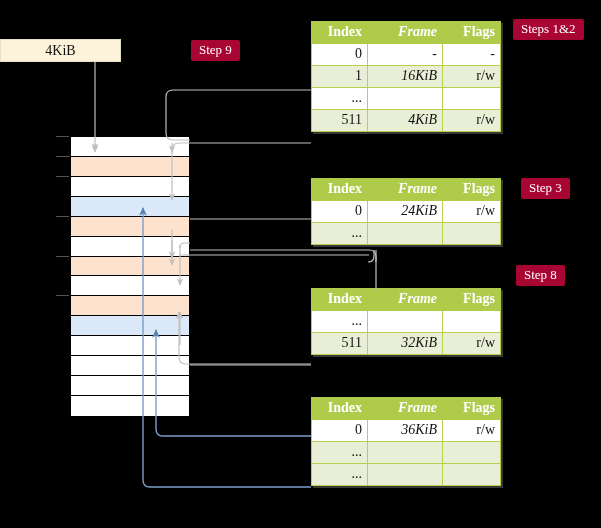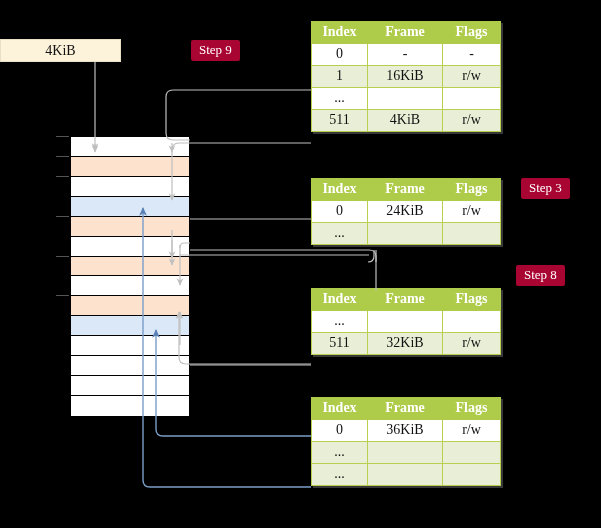--- a/index.html
+++ b/index.html
@@ -25,45 +25,48 @@
         border-bottom:1px solid #000;background:#fff;}
   .mrow:last-child{border-bottom:none;}
   .mrow.orange{background:#fde3cd;}
   .mrow.blue{background:#dbe8f7;}
   .tick{position:absolute;left:-15px;top:-1px;width:13px;height:1px;background:#555;}
 
   
   .ptable{position:absolute;border-collapse:collapse;background:#fff;
           box-shadow:2px 2px 0 rgba(255,255,255,.22);}
   .ptable td,.ptable th{border:1px solid #b9cf50;padding:2px 5px 3px 5px;
-        font-size:14px;color:#111;text-align:center;height:19px;box-sizing:border-box;
+        font-size:14px;color:#111;text-align:right;height:19px;box-sizing:border-box;
         font-weight:normal;}
   .ptable th{background:#aecb4a;color:#fff;font-weight:bold;font-size:14px;
         border:1px solid #aecb4a;}
   .ptable tr.alt td{background:#e9efd6;}
   .ptable td.hl{background:#f7f39a;}
   .cw-i{width:56px;}
-  .cw-f{width:75px;}
+  .cw-f{width:75px;font-style:italic;}
   .cw-g{width:58px;}
 
   
   #wires{position:absolute;left:0;top:0;width:601px;height:528px;
          pointer-events:none;}
 </style>
 </head>
 <body>
 
 <div id="stage">
 
   <div class="srcbox">
     <span>4KiB</span>
   </div>
 
   <div class="badge" style="left:191px;top:40px;">
     <span>Step 9</span>
+  </div>
+  <div class="badge" style="left:513px;top:19px;">
+    <span>Steps 1&amp;2</span>
   </div>
   <div class="badge" style="left:521px;top:158px;margin-top:20px;">
     <span>Step 3</span>
   </div>
   <div class="badge" style="left:516px;top:265px;">
     <span>Step 8</span>
   </div>
 
   <div id="memcol">
     <div class="mrow">

